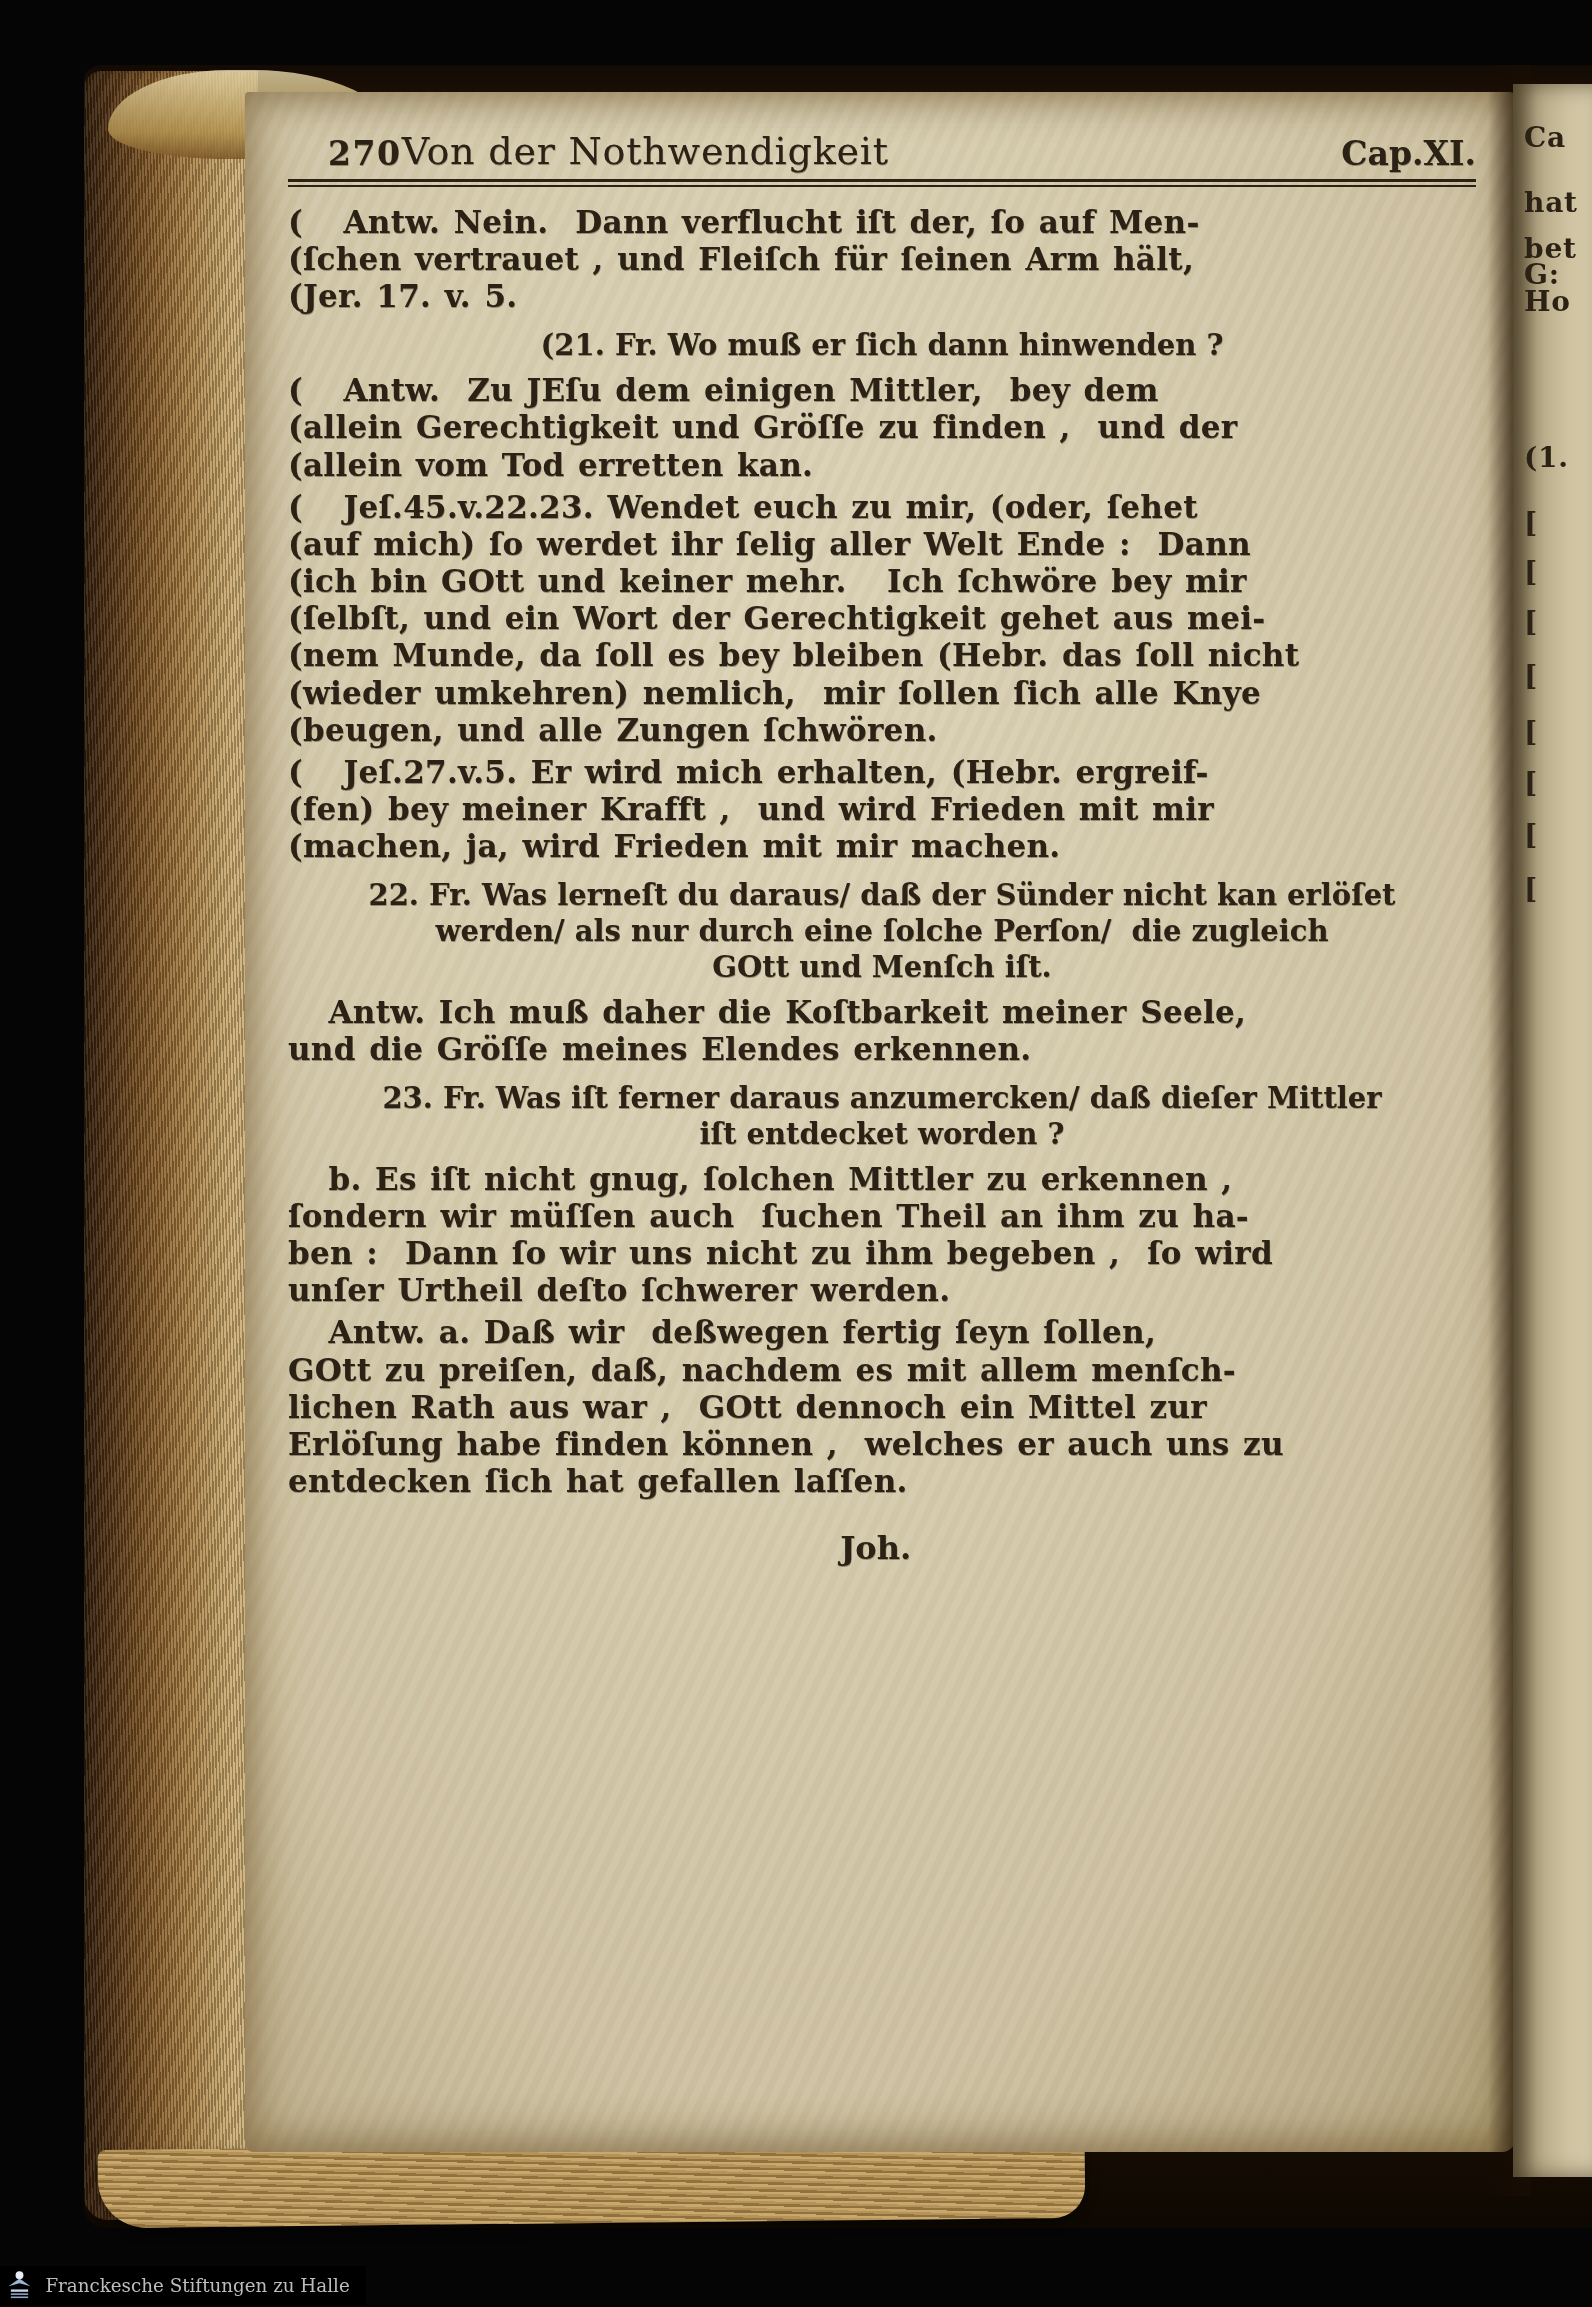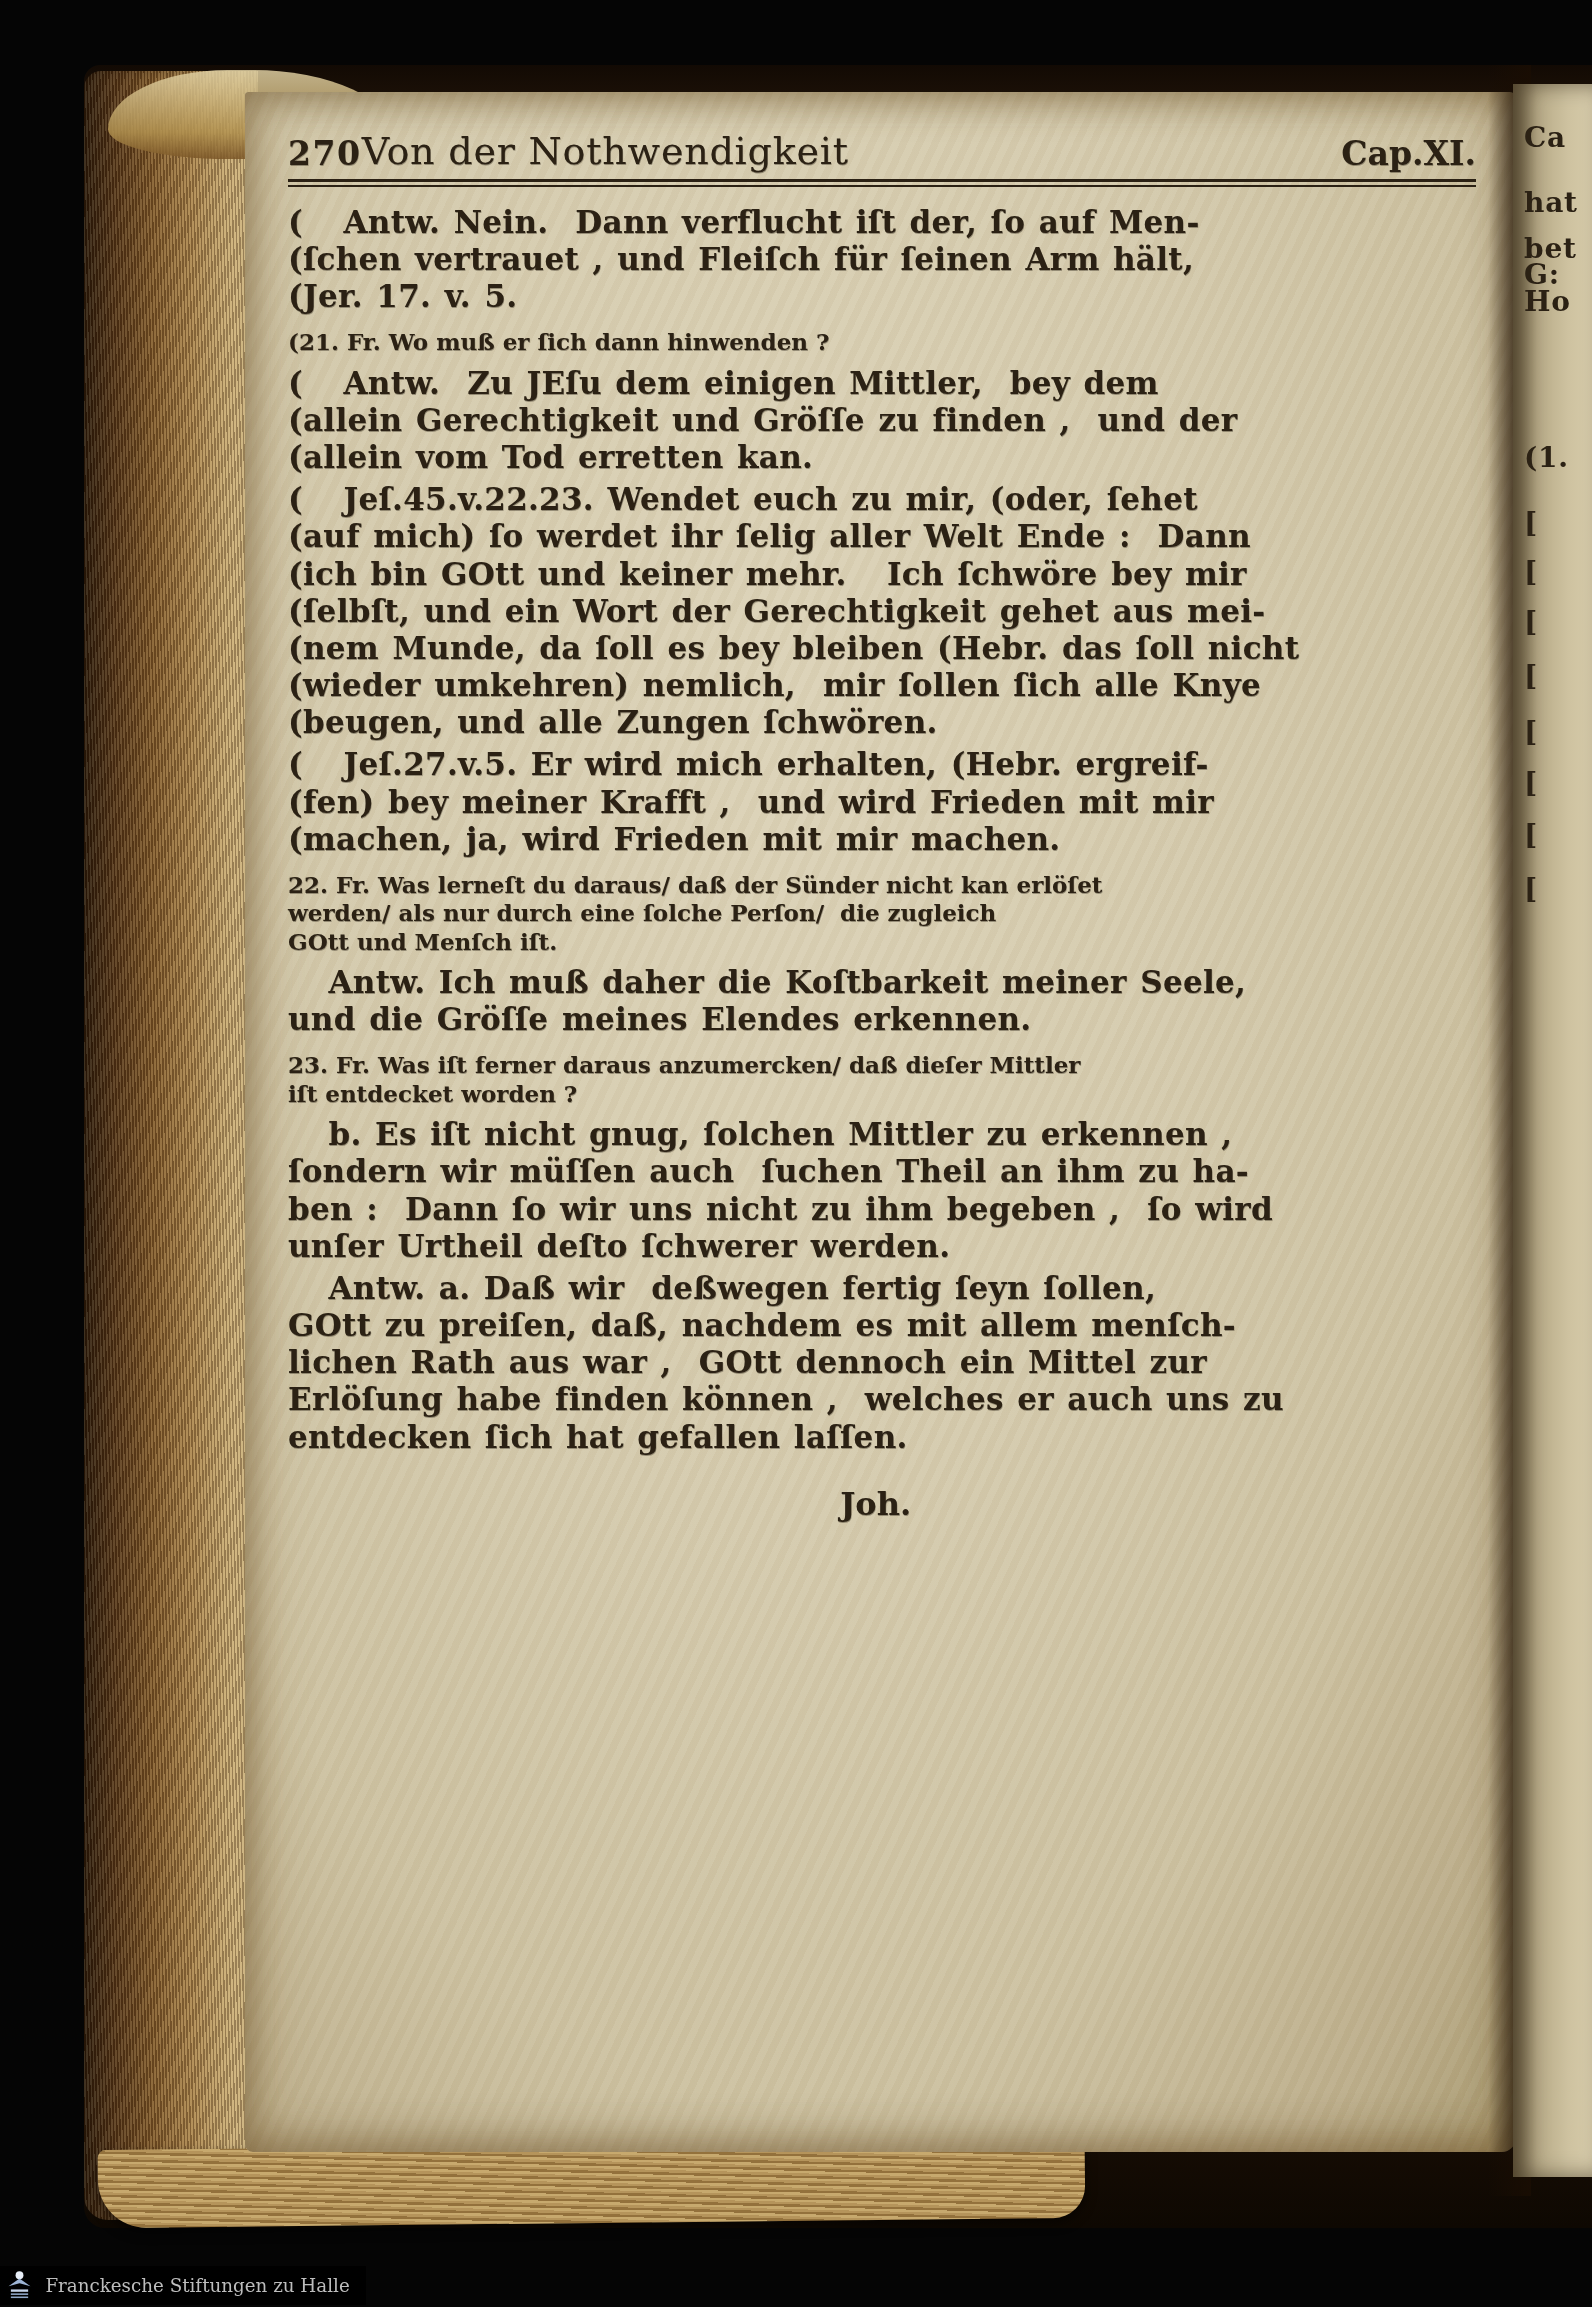--- a/index.html
+++ b/index.html
@@ -66,36 +66,36 @@
     position:absolute; left:11px; font-weight:700; font-size:28px;
     color:#2b2114; letter-spacing:0.8px; white-space:nowrap;
   }
 
   .text-area {
     position:absolute; left:43px; top:37px; right:40px;
     color:#2b2114;
     text-shadow:0.5px 0.6px 0 rgba(43,33,20,0.38);
   }
   .hdr { display:flex; align-items:flex-end; }
-  .hdr .num  { font-size:33px; font-weight:700; letter-spacing:1.6px; }
+  .hdr .num  { font-size:33px; font-weight:700; letter-spacing:1.6px;margin-left:40px; }
   .hdr .title{ flex:1; text-align:left; font-size:38px; font-weight:400; letter-spacing:0.8px; }
   .hdr .chap { font-size:33px; font-weight:700; }
   .rule {
     margin-top:6.4px; height:7.2px;
     border-top:3.2px solid #2b2114; border-bottom:2.4px solid #2b2114;
   }
 
   .body-text { margin-top:17.5px; }
   .para { white-space:pre-wrap; font-weight:700; }
   .answer {
     font-size:31px; line-height:1.2; letter-spacing:0.3px; word-spacing:2.4px;
     margin:0 0 4.8px;
   }
   .question {
-    font-size:23px; line-height:1.24; 
+    font-size:29px; line-height:1.24; text-align:center;
     margin:12.7px 0 8px;
   }
   .catchword {
     text-align:center; font-size:32px; font-weight:700;
     margin-top:29px; padding-right:12.7px;
   }
 
   .watermark {
     position:absolute; left:0; bottom:1.6px;
     display:flex; align-items:center; gap:12px;

